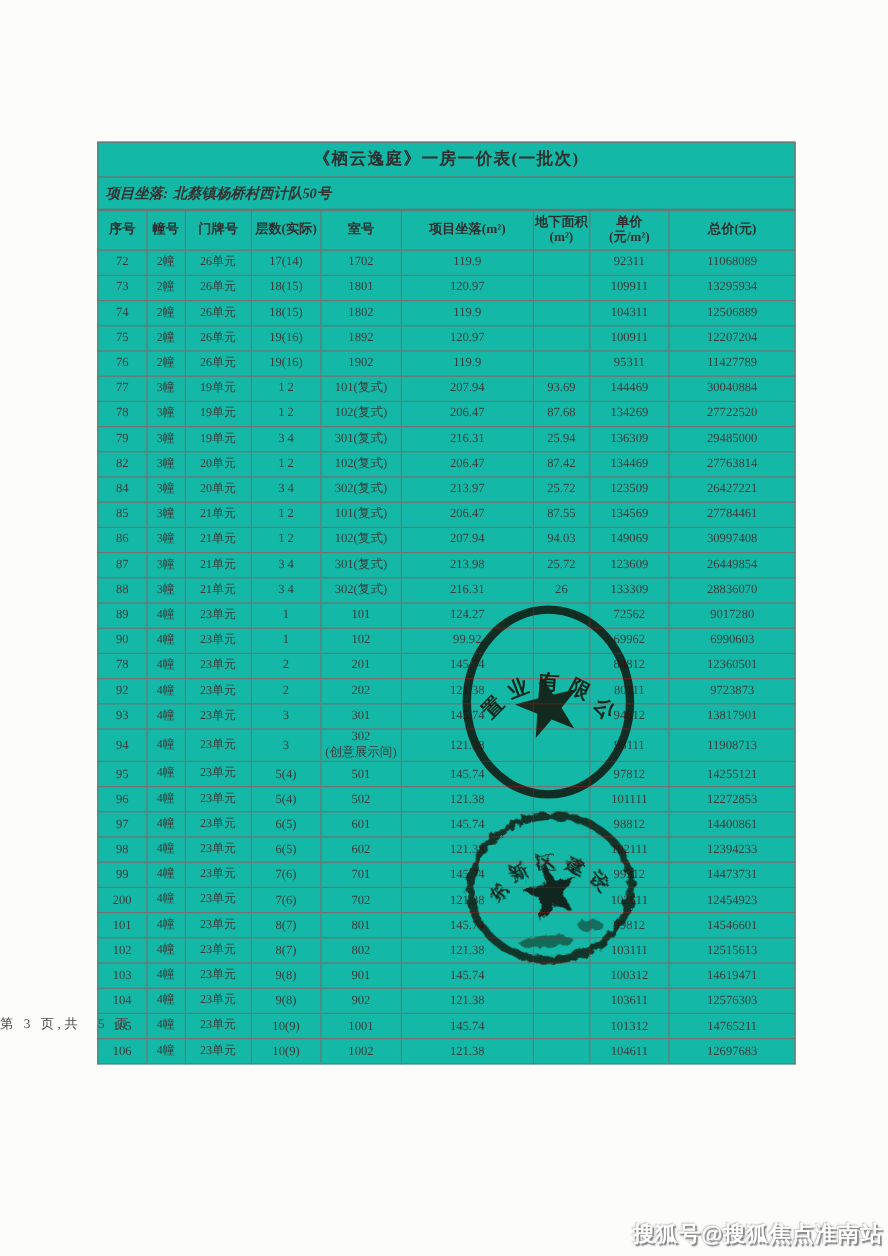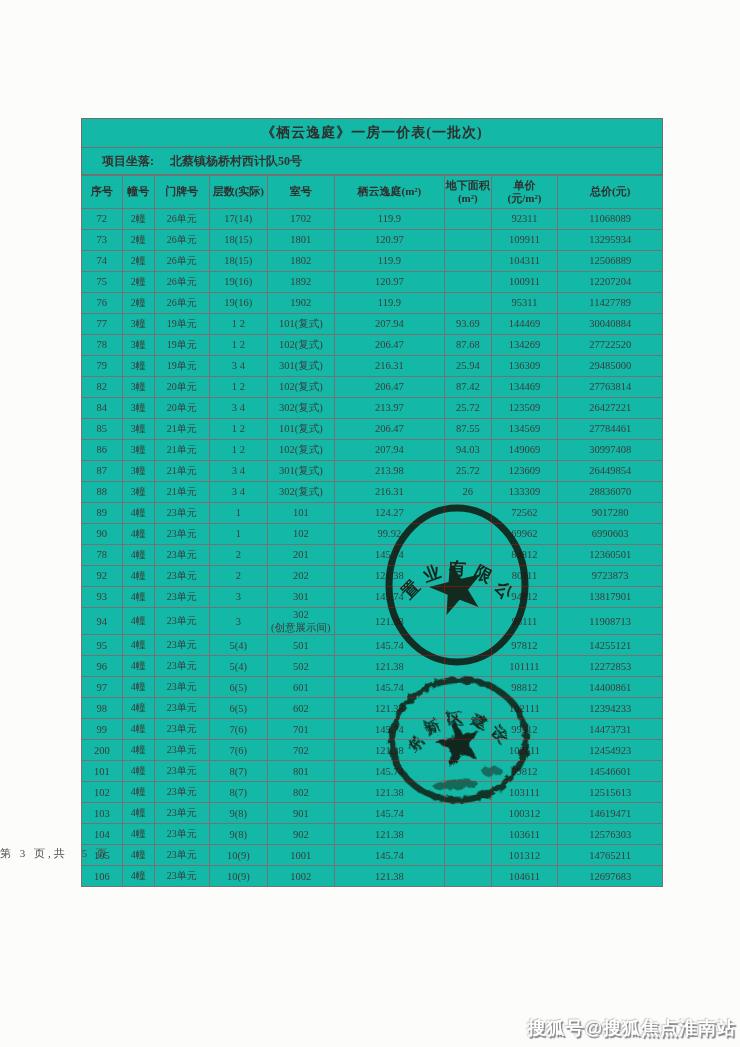--- a/index.html
+++ b/index.html
@@ -12,22 +12,22 @@
   .doc{
     position:absolute;left:81px;top:118px;width:582px;background:#14b8a6;
   }
   .title-row{
     border:1px solid #6f6f6f;height:28px;
     display:flex;align-items:center;justify-content:center;
     font-weight:bold;font-size:14px;letter-spacing:1px;color:#2f2f2f;
   }
   .location-row{
     border:1px solid #6f6f6f;border-top:none;height:26px;
-    display:flex;align-items:center;gap:16px;padding-left:20px;
-    font-size:12px;font-weight:bold;color:#333;
+    display:flex;align-items:center;gap:4px;padding-left:6px;
+    font-size:12px;font-weight:bold;color:#333;font-style:italic;
   }
   table{width:100%;border-collapse:collapse;table-layout:fixed;}
   th,td{
     border:1px solid #737373;text-align:center;vertical-align:middle;
     font-size:10.5px;padding:0;height:20px;color:#3b3b3b;
     white-space:pre-line;overflow:hidden;line-height:1.25;
   }
   thead th{
     height:32px;font-size:11px;font-weight:bold;line-height:1.2;color:#2f2f2f;
   }
@@ -71,21 +71,21 @@
         <col style="width:11.5%">
         <col style="width:18%">
     </colgroup>
     <thead>
       <tr>
         <th>序号</th>
         <th>幢号</th>
         <th>门牌号</th>
         <th>层数(实际)</th>
         <th>室号</th>
-        <th>栖云逸庭(m²)</th>
+        <th>项目坐落(m²)</th>
         <th>地下面积
 (m²)</th>
         <th>单价
 (元/m²)</th>
         <th>总价(元)</th>
       </tr>
     </thead>
     <tbody>
         <tr>
           <td>72</td>

